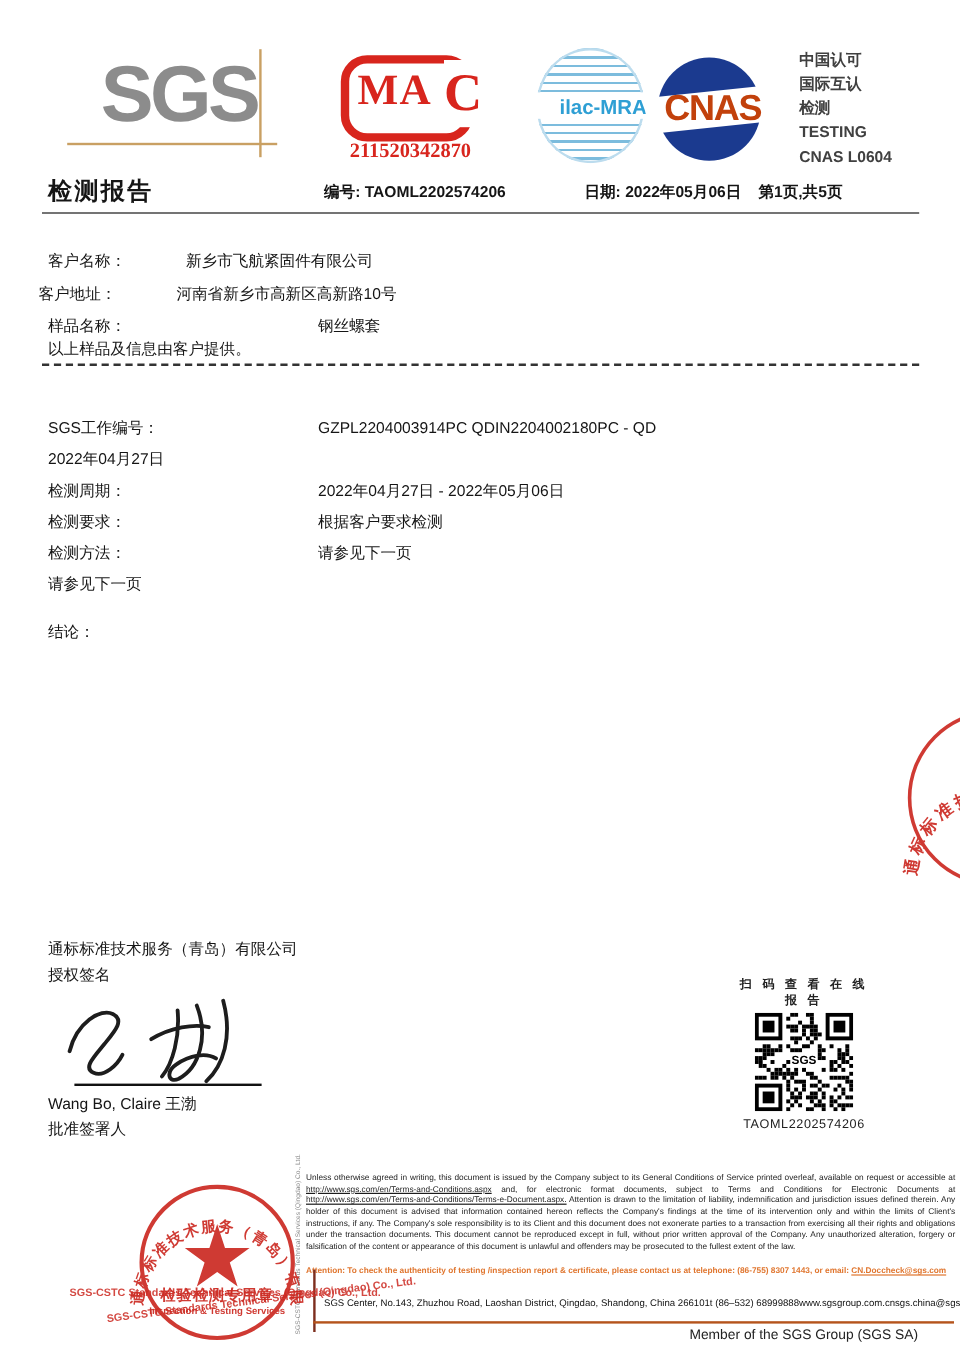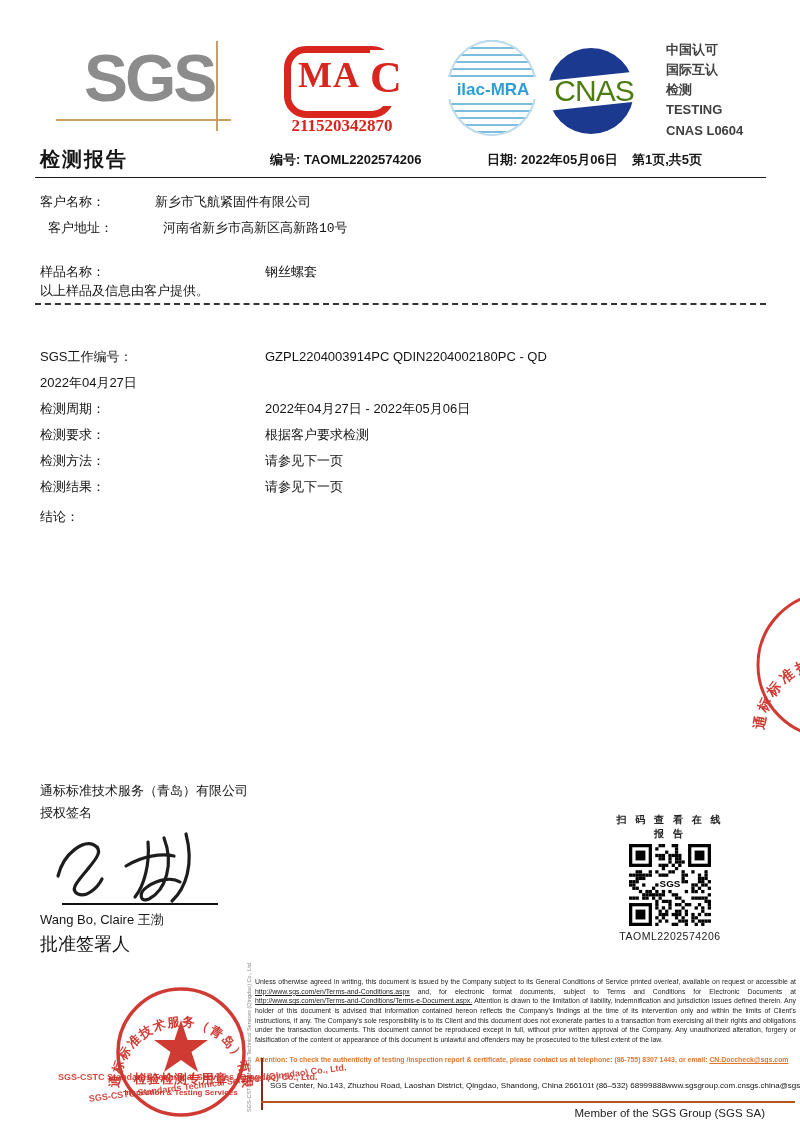--- a/index.html
+++ b/index.html
@@ -22,64 +22,64 @@
   .cma-c{position:absolute;left:88px;top:6px;font-size:44px;font-weight:bold;color:#d8251d;
       font-family:"Liberation Serif",serif;background:#fff;line-height:56px;width:28px;text-align:center;}
   .cma-num{position:absolute;left:-4px;top:72px;width:128px;text-align:center;font-size:17px;
       font-weight:bold;color:#d8251d;font-family:"Liberation Serif",serif;}
 
   #ilac-logo{left:447px;top:40px;width:90px;height:96px;}
   .ilac-ball{position:absolute;left:0;top:0;width:90px;height:96px;border-radius:50%;
      background:repeating-linear-gradient(to bottom,#7cbcdd 0 2px,#ffffff 2px 7px);
      box-shadow:inset 0 0 0 2px #bcdcee;}
   .ilac-band{position:absolute;left:-2px;top:37px;width:96px;height:22px;background:#ffffff;}
-  .ilac-txt{position:absolute;left:0;top:40px;width:92px;text-align:center;font-size:17px;
+  .ilac-txt{position:absolute;left:0;top:40px;width:92px;text-align:right;font-size:17px;
      font-weight:bold;color:#2e9fd4;letter-spacing:0;}
 
   #cnas-logo{left:542px;top:48px;width:104px;height:88px;}
   .cnas-circle{position:absolute;left:6px;top:0;width:86px;height:86px;border-radius:50%;background:#1b3a8f;}
   .cnas-band{position:absolute;left:-4px;top:28px;width:112px;height:30px;background:#ffffff;transform:rotate(-6deg);}
   .cnas-txt{position:absolute;left:-6px;top:26px;width:116px;text-align:center;font-size:30px;
-     font-weight:normal;color:#4d7c0f;letter-spacing:-1px;}
+     font-weight:bold;color:#c2410c;letter-spacing:-1px;}
 
   #accred{left:666px;top:40px;width:130px;font-size:13px;font-weight:bold;line-height:1.55;color:#404040;}
 
   
   #title-row{left:0;top:146px;width:800px;height:30px;}
   .report-title{position:absolute;left:40px;top:0;font-size:20px;font-weight:bold;letter-spacing:2px;}
   .hdr-no{position:absolute;left:270px;top:5px;font-size:13px;font-weight:bold;}
   .hdr-date{position:absolute;left:487px;top:5px;font-size:13px;font-weight:bold;}
   .hdr-page{position:absolute;left:632px;top:5px;font-size:13px;font-weight:bold;}
   #hdr-rule{left:35px;top:177px;width:731px;height:1px;background:#1a1a1a;}
 
   
   .lab{display:inline-block;}
   .row13{font-size:13px;line-height:19px;}
   #client-name{left:40px;top:192px;}
-  #client-addr{left:48px;top:219px;font-family:Liberation Mono, monospace;}
+  #client-addr{left:32px;top:219px;}
   .val-client{position:absolute;left:115px;top:0;white-space:nowrap;}
-  .client-row{width:700px;height:19px;}
+  .client-row{width:700px;height:19px;margin-top:16px;}
   #sample-name{left:40px;top:262px;width:700px;height:19px;}
   .val-sample{position:absolute;left:225px;top:0;}
   #sample-note{left:40px;top:281px;}
   #dash-rule{left:35px;top:303px;width:731px;border-top:2px dashed #333;height:0;}
 
   
   #details{left:40px;top:347px;width:725px;}
   .d-row{display:flex;align-items:flex-start;margin-bottom:6.5px;font-size:13px;line-height:19.5px;}
   .d-label{width:225px;flex:0 0 225px;}
   .d-value{max-width:500px;}
 
   
   #sig-company{left:40px;top:782px;font-size:13px;}
   #sig-auth{left:40px;top:804px;font-size:13px;}
   #sig-svg{left:52px;top:826px;}
   #sig-line{left:62px;top:903px;width:156px;height:2px;background:#111;}
   #sig-name{left:40px;top:911px;font-size:13px;}
-  #sig-title{left:40px;top:932px;font-size:18px;}
+  #sig-title{left:40px;top:932px;font-size:13px;}
 
   
   #qr-block{left:616px;top:813px;width:108px;text-align:center;}
   .qr-caption{font-size:10px;letter-spacing:3px;font-weight:bold;color:#222;}
   #qr-svg{margin-top:3px;}
   .qr-num{font-size:10.5px;color:#222;letter-spacing:0.5px;}
 
   
   #stamp-right{left:750px;top:580px;width:120px;height:170px;opacity:.92;}
   #stamp-main{left:96px;top:980px;width:170px;height:150px;opacity:.92;z-index:5;}
@@ -176,24 +176,23 @@
     </div>
     <div class="d-row">
       <div class="d-label">检测要求：</div>
       <div class="d-value">根据客户要求检测</div>
     </div>
     <div class="d-row">
       <div class="d-label">检测方法：</div>
       <div class="d-value">请参见下一页</div>
     </div>
     <div class="d-row">
-      <div class="d-label">检测结果：</div>
       <div class="d-value">请参见下一页</div>
     </div>
-    <div class="d-row" style="margin-top:10px;align-items:flex-end;">
+    <div class="d-row" style="margin-top:20px;align-items:flex-end;">
       <div class="d-label">结论：</div>
     </div>
   </div>
 
   <svg class="abs" id="stamp-right" viewBox="0 0 120 170">
     <defs>
         <path id="arcR" d="M 14,152 A 66,66 0 1 1 146,152"></path>
       </defs>
     <circle cx="80" cy="85" r="72" fill="none" stroke="#cc2a22" stroke-width="3"></circle>
     <text fill="#cc2a22" font-size="14" font-weight="bold" letter-spacing="3">

